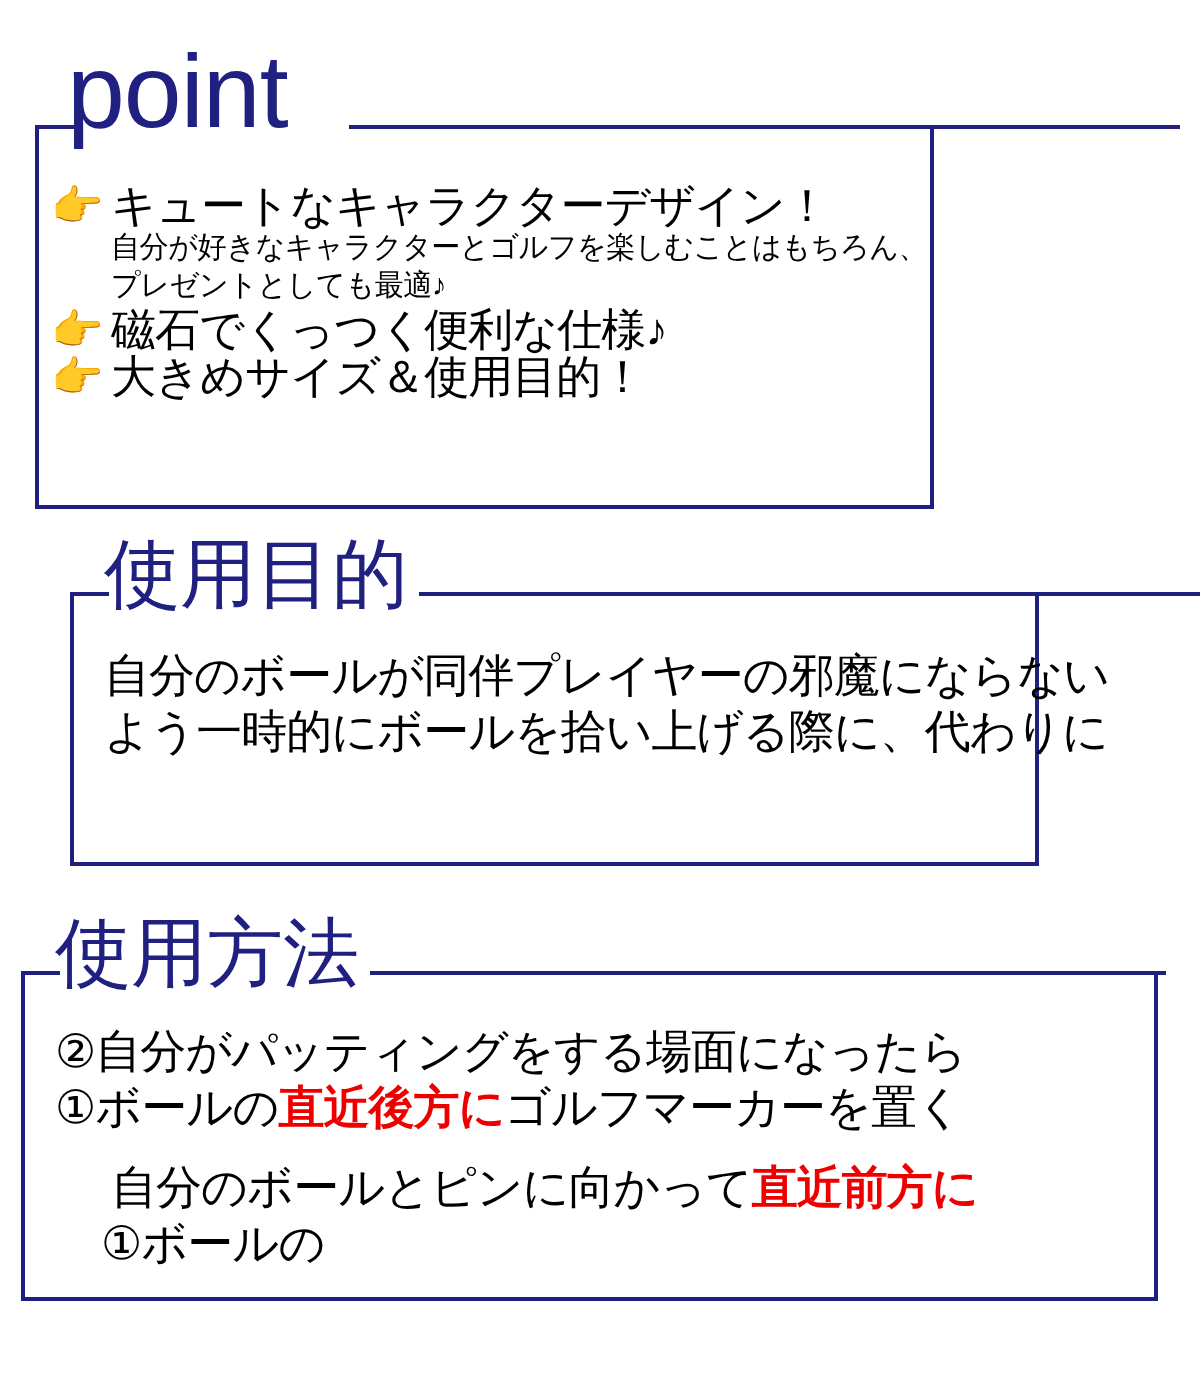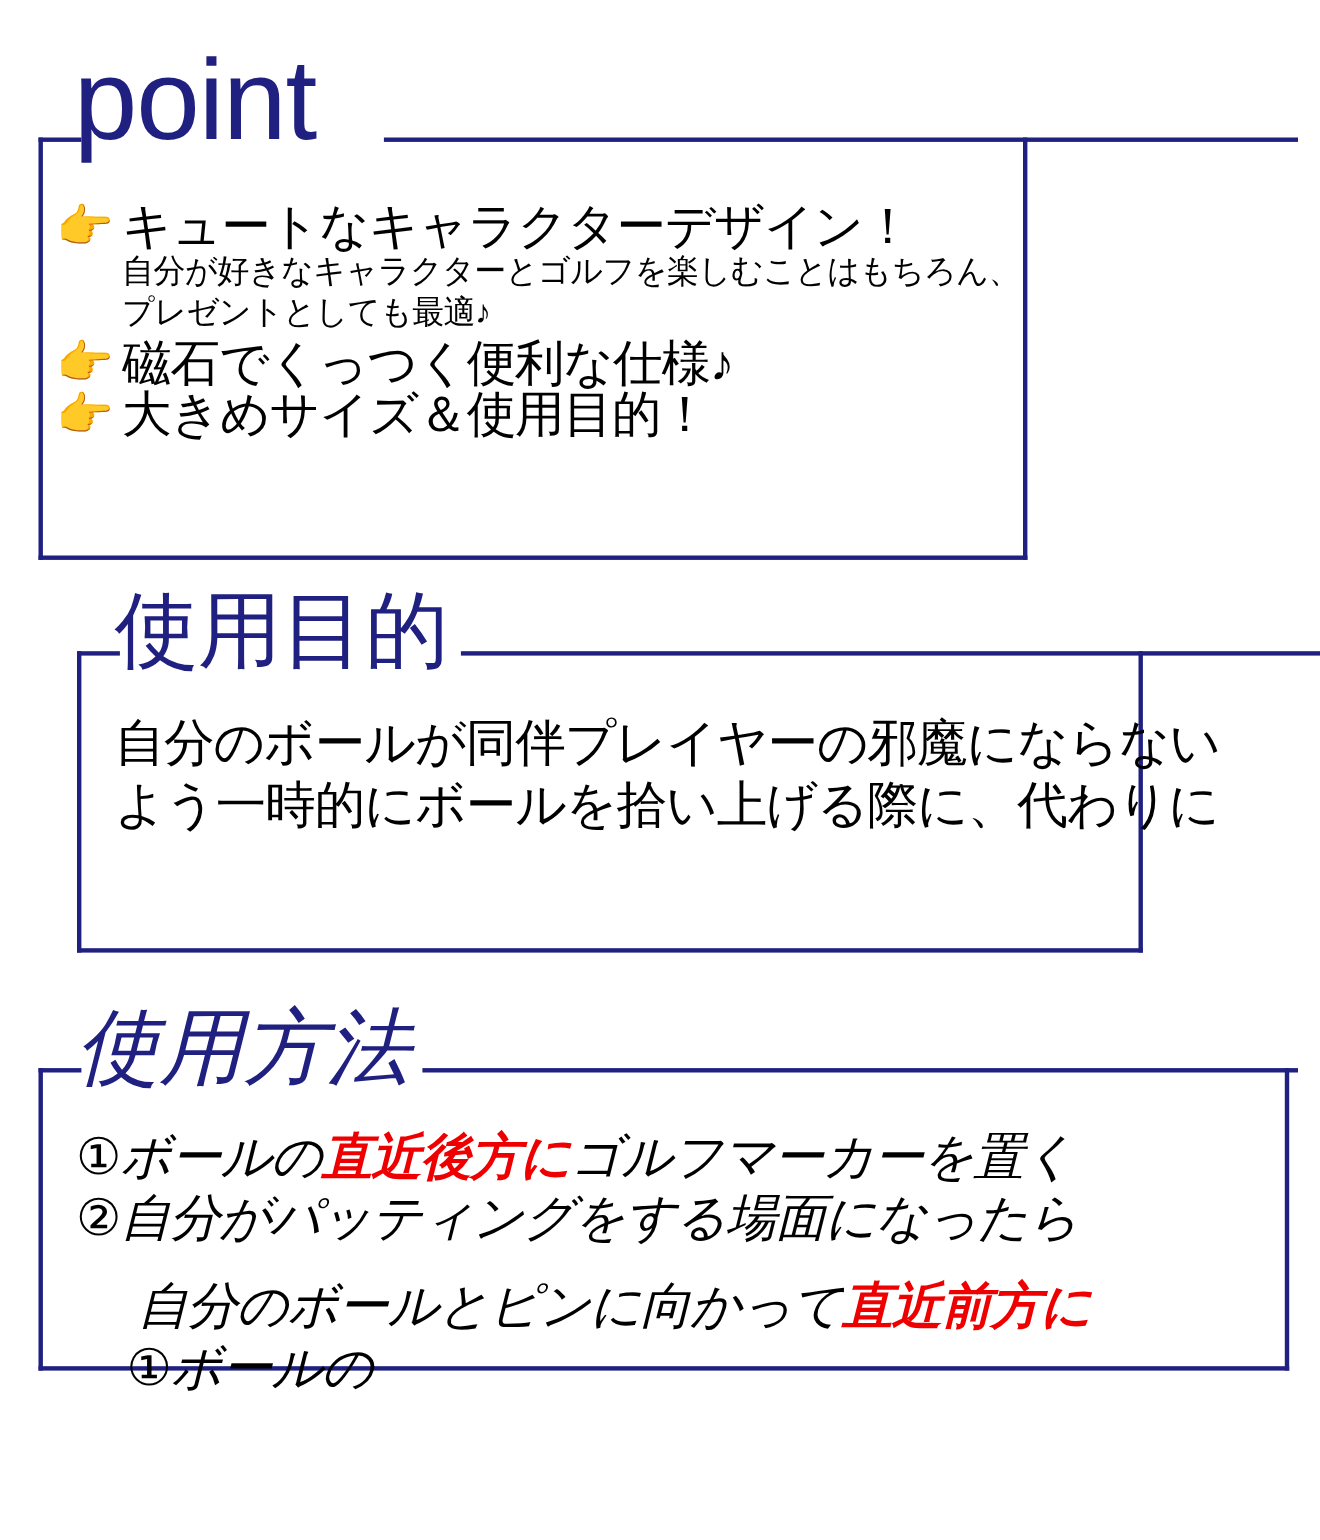--- a/index.html
+++ b/index.html
@@ -131,25 +131,24 @@
     letter-spacing: -1px;
     white-space: nowrap;
   }
   .em-red {
     color: #ee0000;
     font-weight: 700;
   }
 
   
   #panel-method {
-    left: 35px;
+    left: 21px;
     top: 971px;
     width: 1137px;
-    height: 275px;
-    font-style: italic;
+    height: 330px;
   }
   #panel-method .panel-top.right {
     left: 345px;
     width: 796px;
   }
   #legend-method {
     left: 30px;
     top: -56px;
     font-size: 76px;
     letter-spacing: 0px;
@@ -210,24 +209,24 @@
 </div>
 
 <div class="panel" id="panel-method">
   <div class="panel-top left"></div>
   <div class="panel-top right"></div>
 
   <div class="legend" id="legend-method">使用方法</div>
 
   <div class="body-block" id="method-body">
     <div>
+      <span>②自分がパッティングをする場面になったら</span>
+    </div>
+    <div>
       <span>①ボールの</span><span class="em-red">直近後方に</span><span>ゴルフマーカーを置く</span>
-    </div>
-    <div>
-      <span>②自分がパッティングをする場面になったら</span>
     </div>
     <div class="indent-1">
       <span>自分のボールとピンに向かって</span><span class="em-red">直近前方に</span>
     </div>
     <div class="indent-2">
       <span>①ボールの</span>
     </div>
   </div>
 </div>
 

